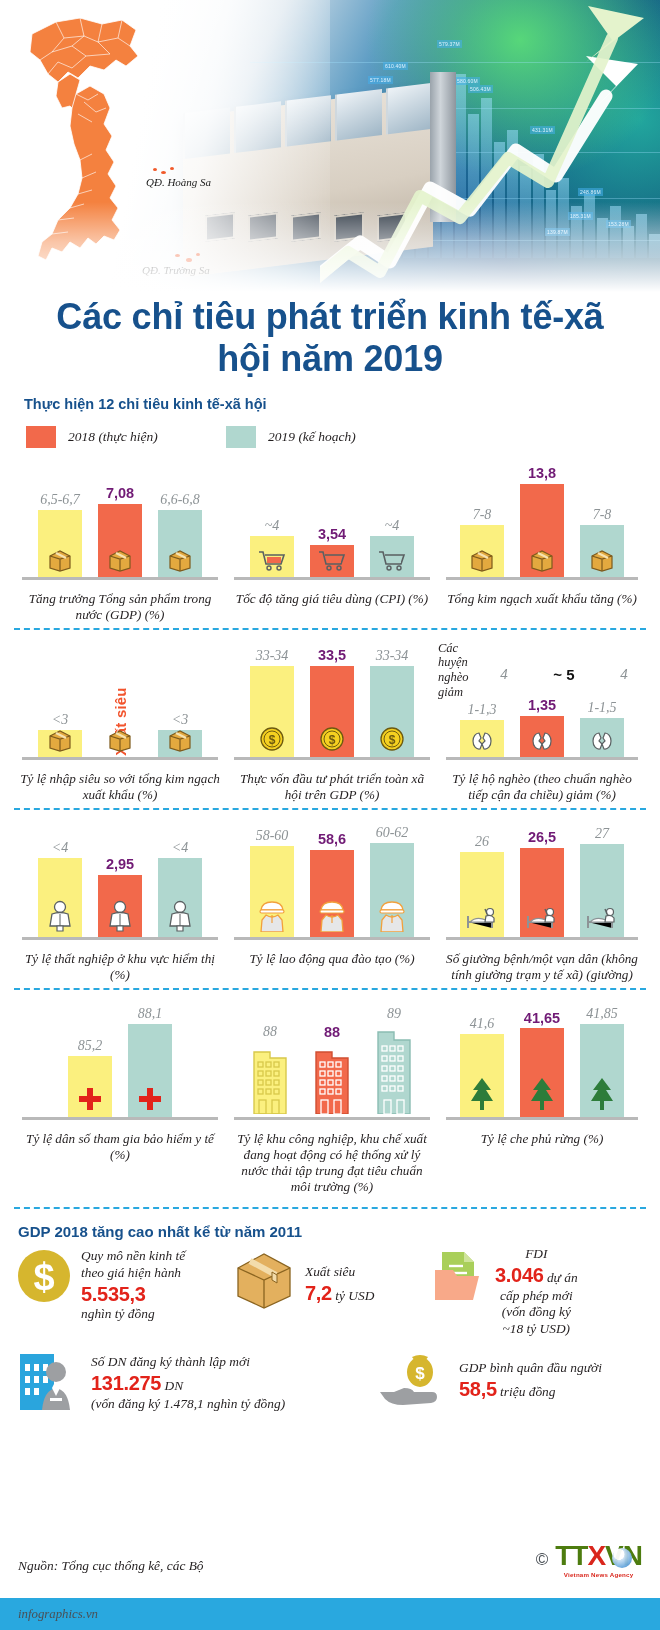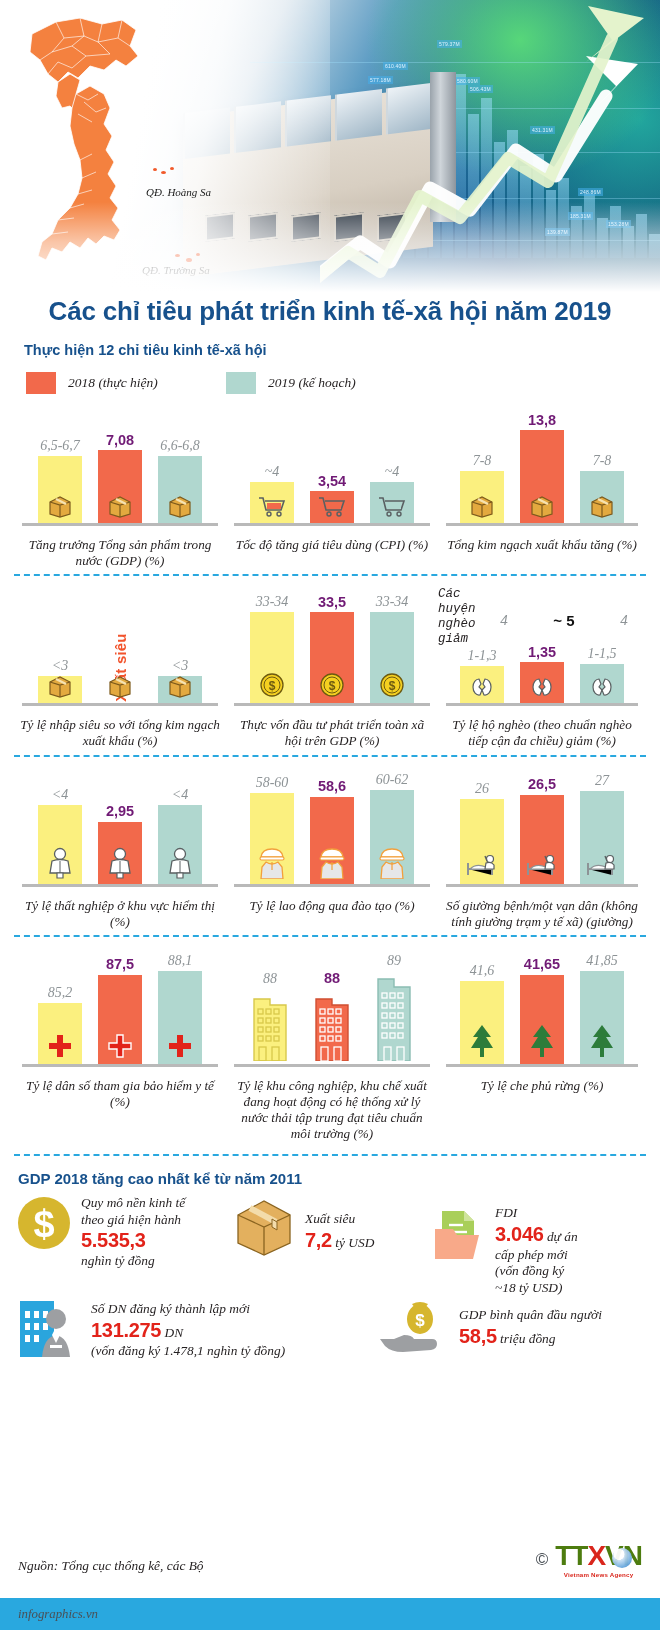--- a/index.html
+++ b/index.html
@@ -59,21 +59,21 @@
   .vnmap { position: absolute; left: 18px; top: 8px; width: 200px; height: 268px; }
   .maplabel {
     position: absolute; font-family: "Liberation Serif", serif; font-style: italic;
     font-size: 11px; color: #1b1b1b; white-space: nowrap;
   }
   .island { position: absolute; border-radius: 50%; background: #f15a2b; }
 
   
   .title-block { padding: 4px 22px 0 22px; }
   .main-title {
-    color: #17518c; font-size: 26px; font-weight: bold; text-align: center;
+    color: #17518c; font-size: 36px; font-weight: bold; text-align: center;
     line-height: 1.16; letter-spacing: -.2px; padding: 0 6px;
   }
   .subtitle {
     color: #17518c; font-size: 14.5px; font-weight: bold; margin-top: 16px; padding-left: 2px;
   }
 
   
   .legend { display: flex; padding: 14px 26px 0 26px; }
   .legend-item { display: flex; align-items: center; }
   .legend-item.i0 { width: 215px; }
@@ -116,21 +116,21 @@
     font-family: "Liberation Serif", serif; font-style: italic; font-size: 13.2px;
     text-align: center; line-height: 1.22; color: #231f20; padding: 7px 4px 0 4px;
   }
 
   
   .district-row {
     position: absolute; top: 0px; left: 0; right: 0; height: 52px;
     display: flex; align-items: flex-start;
   }
   .district-label {
-    font-family: Liberation Mono, monospace; font-style: italic; font-size: 12.5px;
+    font-family: Liberation Serif, serif; font-style: italic; font-size: 12.5px;
     line-height: 1.18; color: #231f20; width: 58px; padding-top: 1px;
   }
   .district-vals { flex: 1; display: flex; justify-content: center; gap: 16px; padding-top: 26px; }
   .district-vals span {
     width: 44px; text-align: center; font-family: "Liberation Serif", serif;
     font-style: italic; font-size: 15px; color: #8d9396;
   }
   .district-vals span.actual {
     font-family: "Liberation Sans", sans-serif; font-style: normal; font-weight: bold;
     color: #121212; font-size: 15px;
@@ -280,21 +280,21 @@
                  M46 30 L66 28 L80 34 L100 30 M34 44 L54 38 L68 48 L92 46 M22 52 L34 44 M30 66 L40 54 L54 60 L68 48
                  M58 86 L70 92 L80 86 M66 94 L78 104 L88 100 M60 106 L74 114 M62 152 L74 146 M64 170 L78 164
                  M60 186 L74 182 M52 200 L66 196 M40 212 L56 210 M34 226 L50 224 M28 252 L44 244"></path>
       </g>
     </svg>
   </div>
 
   <div class="island" style="left:153px; top:168px; width:4px; height:3px;"></div>
   <div class="island" style="left:161px; top:171px; width:5px; height:3px;"></div>
   <div class="island" style="left:170px; top:167px; width:4px; height:3px;"></div>
-  <div class="maplabel" style="left:146px; top:176px;margin-top:10px;">QĐ. Hoàng Sa</div>
+  <div class="maplabel" style="left:146px; top:176px;">QĐ. Hoàng Sa</div>
 
   <div class="island" style="left:175px; top:254px; width:5px; height:3px;"></div>
   <div class="island" style="left:186px; top:258px; width:6px; height:4px;"></div>
   <div class="island" style="left:196px; top:253px; width:4px; height:3px;"></div>
   <div class="maplabel" style="left:142px; top:264px;">QĐ. Trường Sa</div>
 
   <div class="banner-fade-b"></div>
 </div>
 
 <div class="title-block">
@@ -757,30 +757,20 @@
 
   <div class="cell c0">
     <div class="chart">
       <div class="bars">
         <div class="bar-col">
           <div class="bar-val">85,2</div>
           <div class="bar yellow" style="height:62px">
             <span class="bar-icon">
               <svg width="26" height="26" viewBox="0 0 26 26">
                   <path d="M10 2 h6 v8 h8 v6 h-8 v8 h-6 v-8 h-8 v-6 h8 z" fill="#e2231a"></path>
-                </svg>
-            </span>
-          </div>
-        </div>
-        <div class="bar-col">
-          <div class="bar-val actual">87,5</div>
-          <div class="bar orange" style="height:90px">
-            <span class="bar-icon">
-              <svg width="26" height="26" viewBox="0 0 26 26">
-                  <path d="M10 2 h6 v8 h8 v6 h-8 v8 h-6 v-8 h-8 v-6 h8 z" fill="#e2231a" stroke="#ffffff" stroke-width="1.4"></path>
                 </svg>
             </span>
           </div>
         </div>
         <div class="bar-col">
           <div class="bar-val">88,1</div>
           <div class="bar teal" style="height:94px">
             <span class="bar-icon">
               <svg width="26" height="26" viewBox="0 0 26 26">
                   <path d="M10 2 h6 v8 h8 v6 h-8 v8 h-6 v-8 h-8 v-6 h8 z" fill="#e2231a"></path>
@@ -951,21 +941,21 @@
           <path d="M40 22 l5 3 l0 8 l-5-3z" fill="#f3dcab" stroke="#8a6420" stroke-width="1"></path>
         </svg>
     </span>
     <span class="gdp-txt" style="padding-top:14px">
       <span>Xuất siêu</span><br>
       <span class="gdp-num">7,2</span>
       <span>tỷ USD</span>
     </span>
   </div>
 
-  <div class="gdp-item" style="left:432px; top:18px; width:220px;">
+  <div class="gdp-item" style="left:432px; top:6px; width:220px;text-align:center;">
     <span class="gdp-ico">
       <svg width="54" height="58" viewBox="0 0 54 58">
           <path d="M10 6 h22 l10 10 v30 h-32 z" fill="#a9cf5a"></path>
           <path d="M32 6 v10 h10" fill="#cfe49b"></path>
           <g stroke="#ffffff" stroke-width="2.4">
             <path d="M17 20 h14"></path>
             <path d="M17 27 h18"></path>
             <path d="M17 34 h18"></path>
           </g>
           <path d="M3 24 h18 l4 6 h22 l-6 24 h-38 z" fill="#f8a989"></path>

